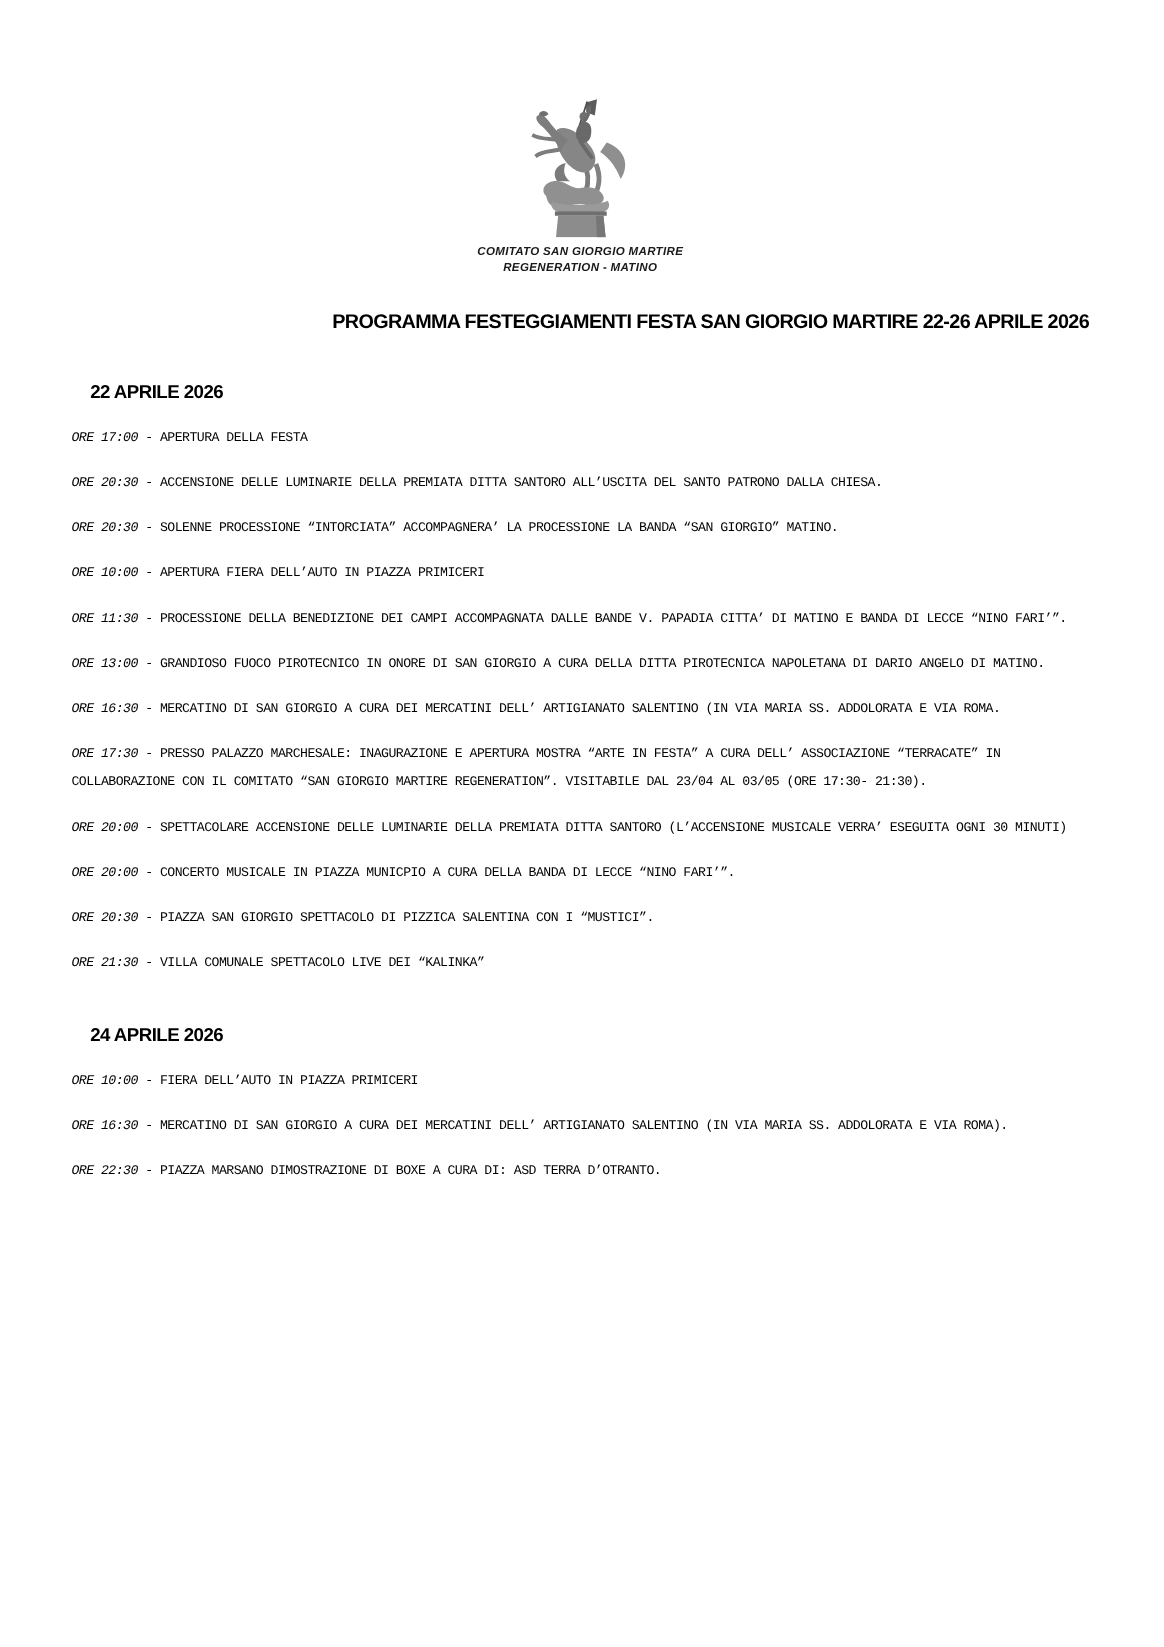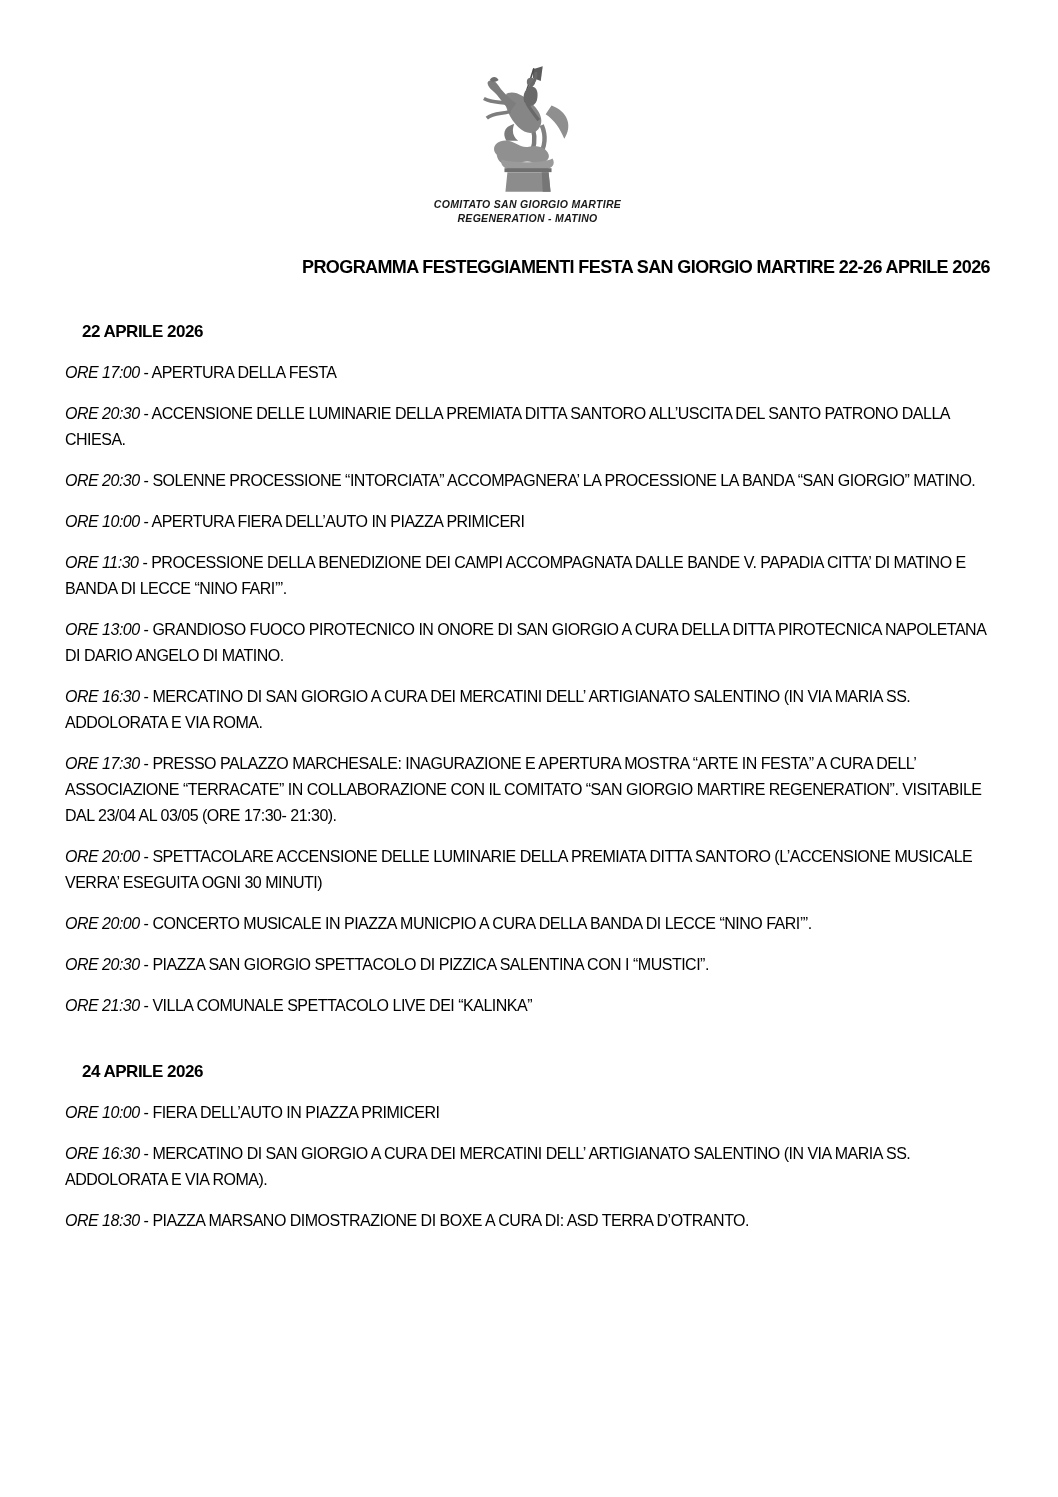--- a/index.html
+++ b/index.html
@@ -8,21 +8,21 @@
     background:#ffffff;color:#000000;
     font-family:"Liberation Sans",sans-serif;
   }
   .page{
     width:925px;
     padding:0 68px 0 65px;
   }
   
   .logo-wrap{
     text-align:center;
-    padding-top:64px;
+    padding-top:88px;
   }
   .statue{display:inline-block;}
   .logo-caption{
     margin-top:2px;
     font-size:10.5px;
     font-style:italic;
     font-weight:bold;
     line-height:13.5px;
     letter-spacing:0.3px;
     color:#1a1a1a;
@@ -39,23 +39,24 @@
   
   .section-date{
     margin:40px 0 15px 17px;
     font-size:17px;
     font-weight:bold;
     letter-spacing:-0.5px;
     line-height:26px;
   }
   .event{
     margin:0 0 15px 0;
-    font-size:16px;
+    font-size:12px;
     letter-spacing:-0.5px;
     line-height:26px;
+    font-family:Liberation Mono, monospace;
   }
   .event .time{
     font-style:italic;
   }
 </style>
 </head>
 <body>
 
 <div class="page">
 
@@ -115,17 +116,17 @@
         <p class="event"><em class="time">ORE 17:30</em><span> - </span><span>PRESSO PALAZZO MARCHESALE: INAGURAZIONE E APERTURA MOSTRA “ARTE IN FESTA” A CURA DELL’ ASSOCIAZIONE “TERRACATE” IN COLLABORAZIONE CON IL COMITATO “SAN GIORGIO MARTIRE REGENERATION”. VISITABILE DAL 23/04 AL 03/05 (ORE 17:30- 21:30).</span></p>
         <p class="event"><em class="time">ORE 20:00</em><span> - </span><span>SPETTACOLARE ACCENSIONE DELLE LUMINARIE DELLA PREMIATA DITTA SANTORO (L’ACCENSIONE MUSICALE VERRA’ ESEGUITA OGNI 30 MINUTI)</span></p>
         <p class="event"><em class="time">ORE 20:00</em><span> - </span><span>CONCERTO MUSICALE IN PIAZZA MUNICPIO A CURA DELLA BANDA DI LECCE “NINO FARI’”.</span></p>
         <p class="event"><em class="time">ORE 20:30</em><span> - </span><span>PIAZZA SAN GIORGIO SPETTACOLO DI PIZZICA SALENTINA CON I “MUSTICI”.</span></p>
         <p class="event"><em class="time">ORE 21:30</em><span> - </span><span>VILLA COMUNALE SPETTACOLO LIVE DEI “KALINKA”</span></p>
       </div>
       <div>
         <h2 class="section-date">24 APRILE 2026</h2>
         <p class="event"><em class="time">ORE 10:00</em><span> - </span><span>FIERA DELL’AUTO IN PIAZZA PRIMICERI</span></p>
         <p class="event"><em class="time">ORE 16:30</em><span> - </span><span>MERCATINO DI SAN GIORGIO A CURA DEI MERCATINI DELL’ ARTIGIANATO SALENTINO (IN VIA MARIA SS. ADDOLORATA E VIA ROMA).</span></p>
-        <p class="event"><em class="time">ORE 18:30</em><span> - </span><span>PIAZZA MARSANO DIMOSTRAZIONE DI BOXE A CURA DI: ASD TERRA D’OTRANTO.</span></p>
+        <p class="event"><em class="time">ORE 22:30</em><span> - </span><span>PIAZZA MARSANO DIMOSTRAZIONE DI BOXE A CURA DI: ASD TERRA D’OTRANTO.</span></p>
       </div>
     </div>
 
 </div>
 
 </body></html>

